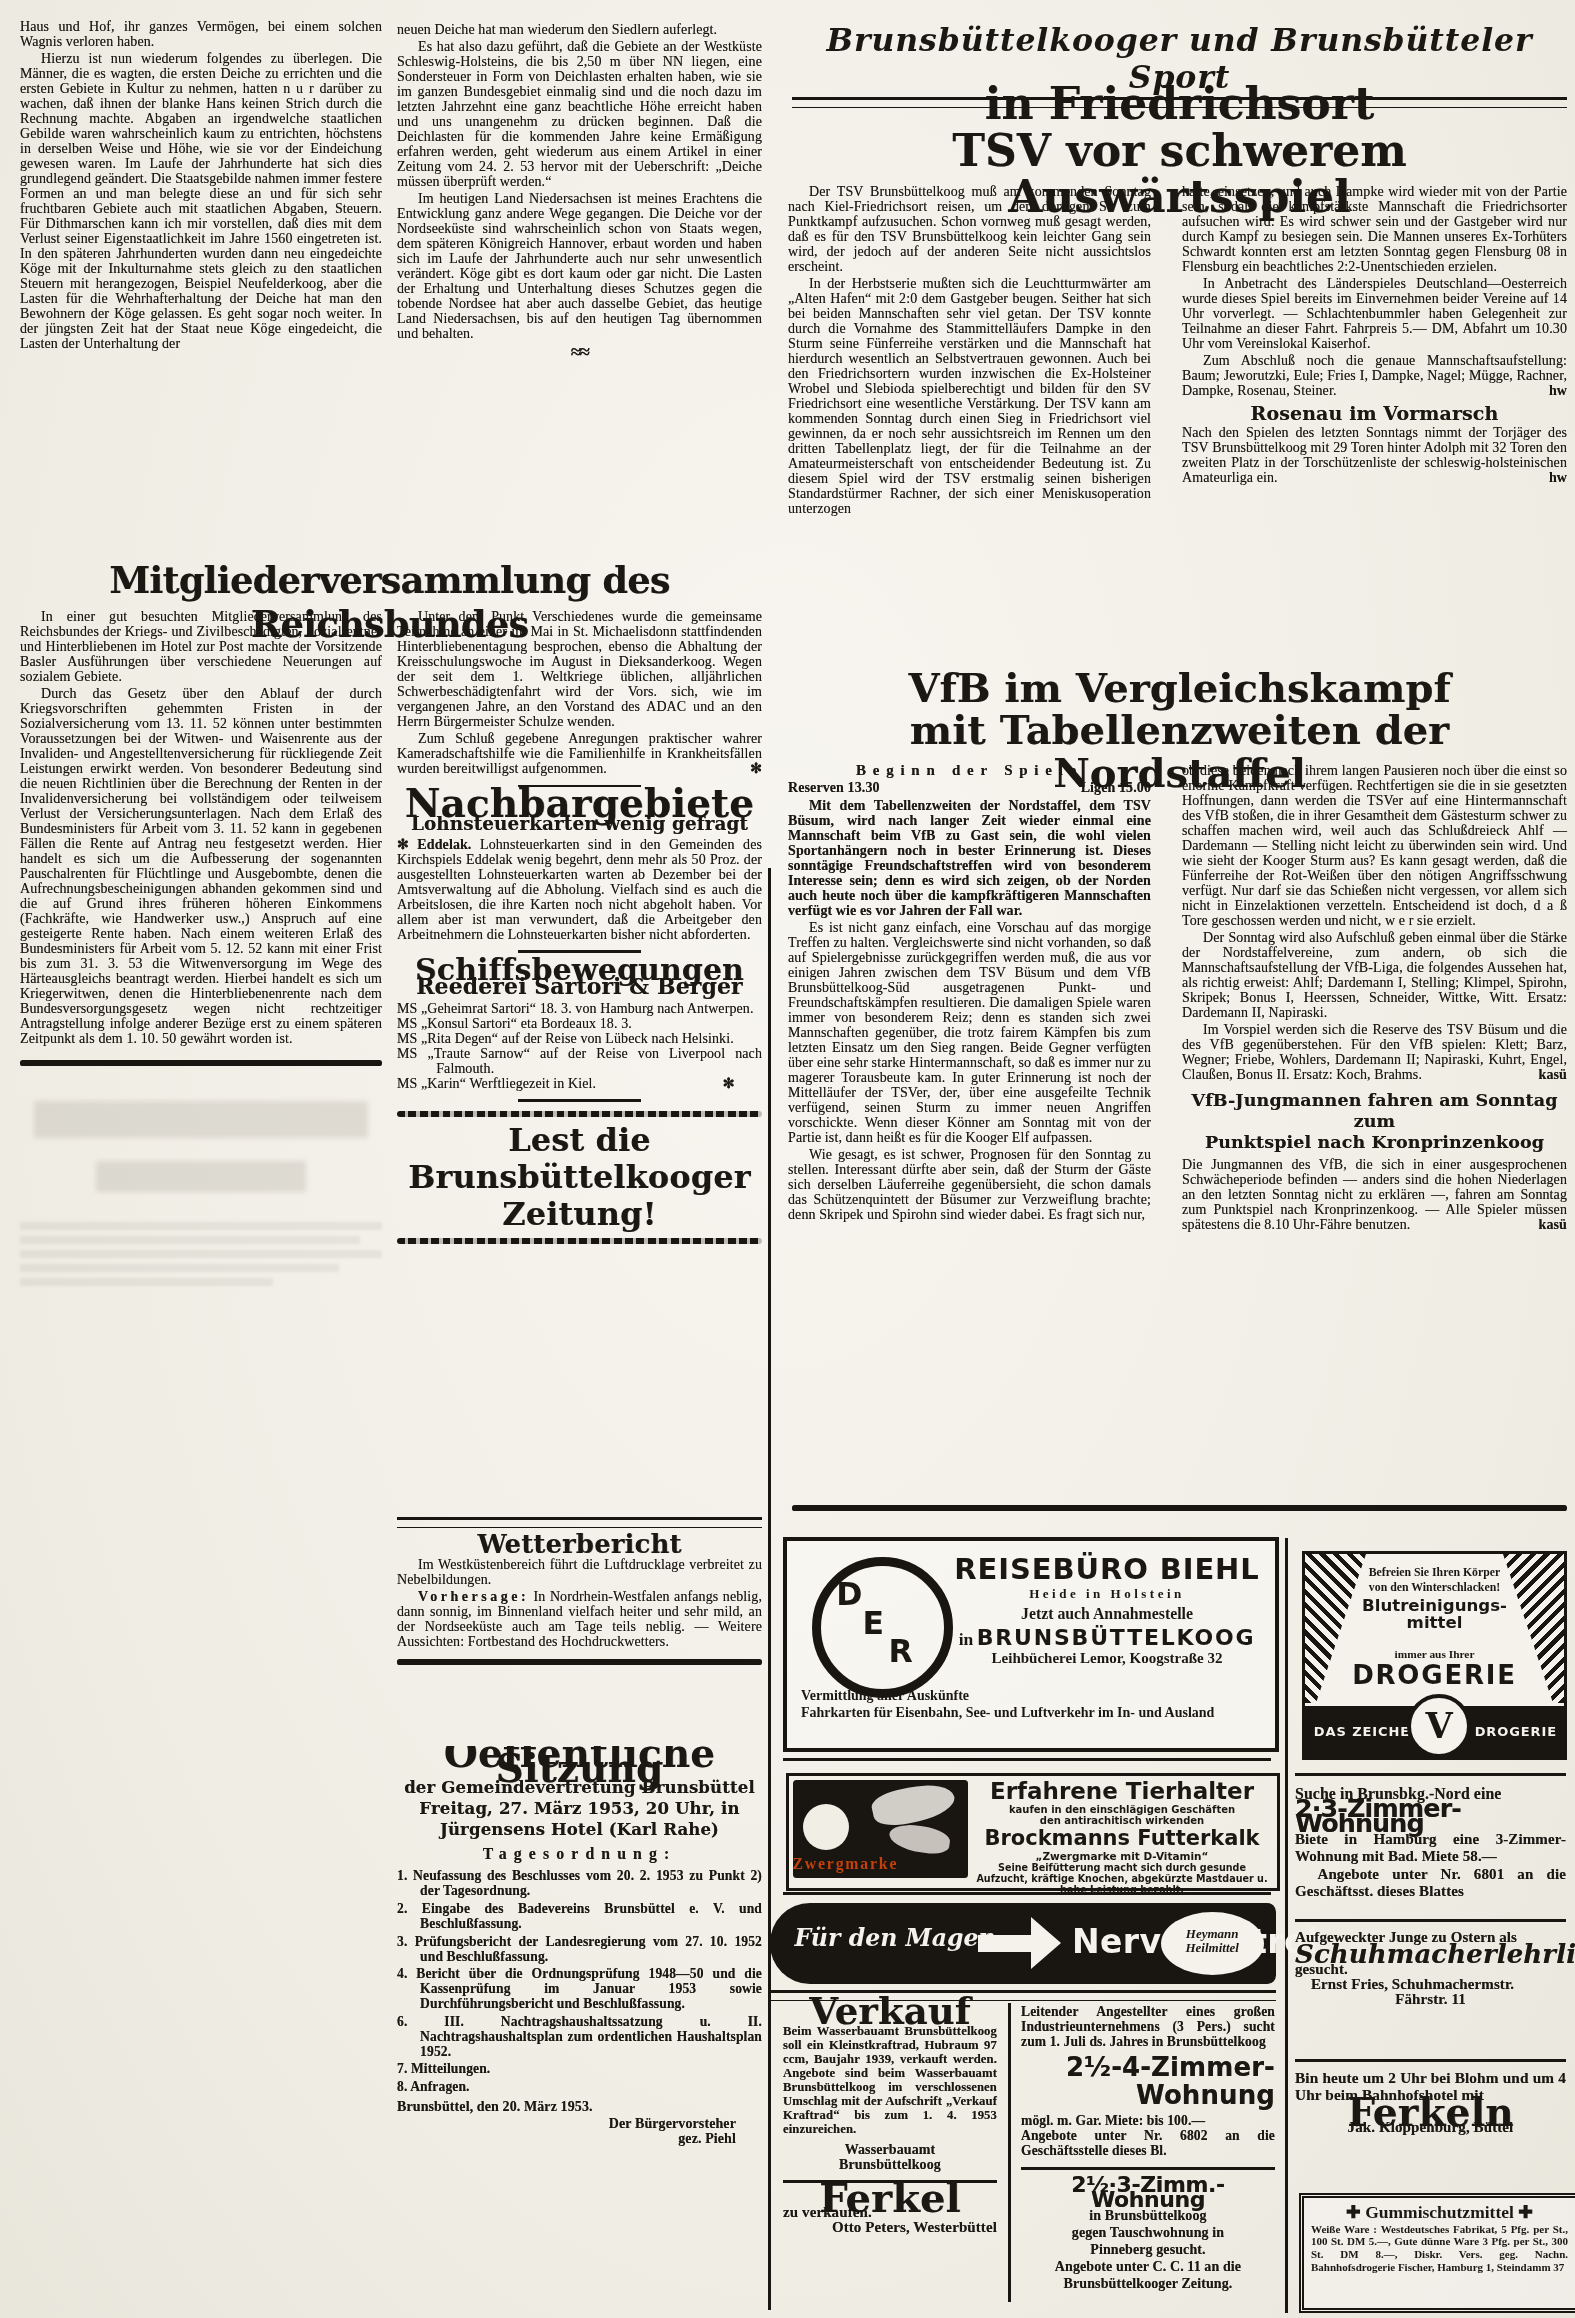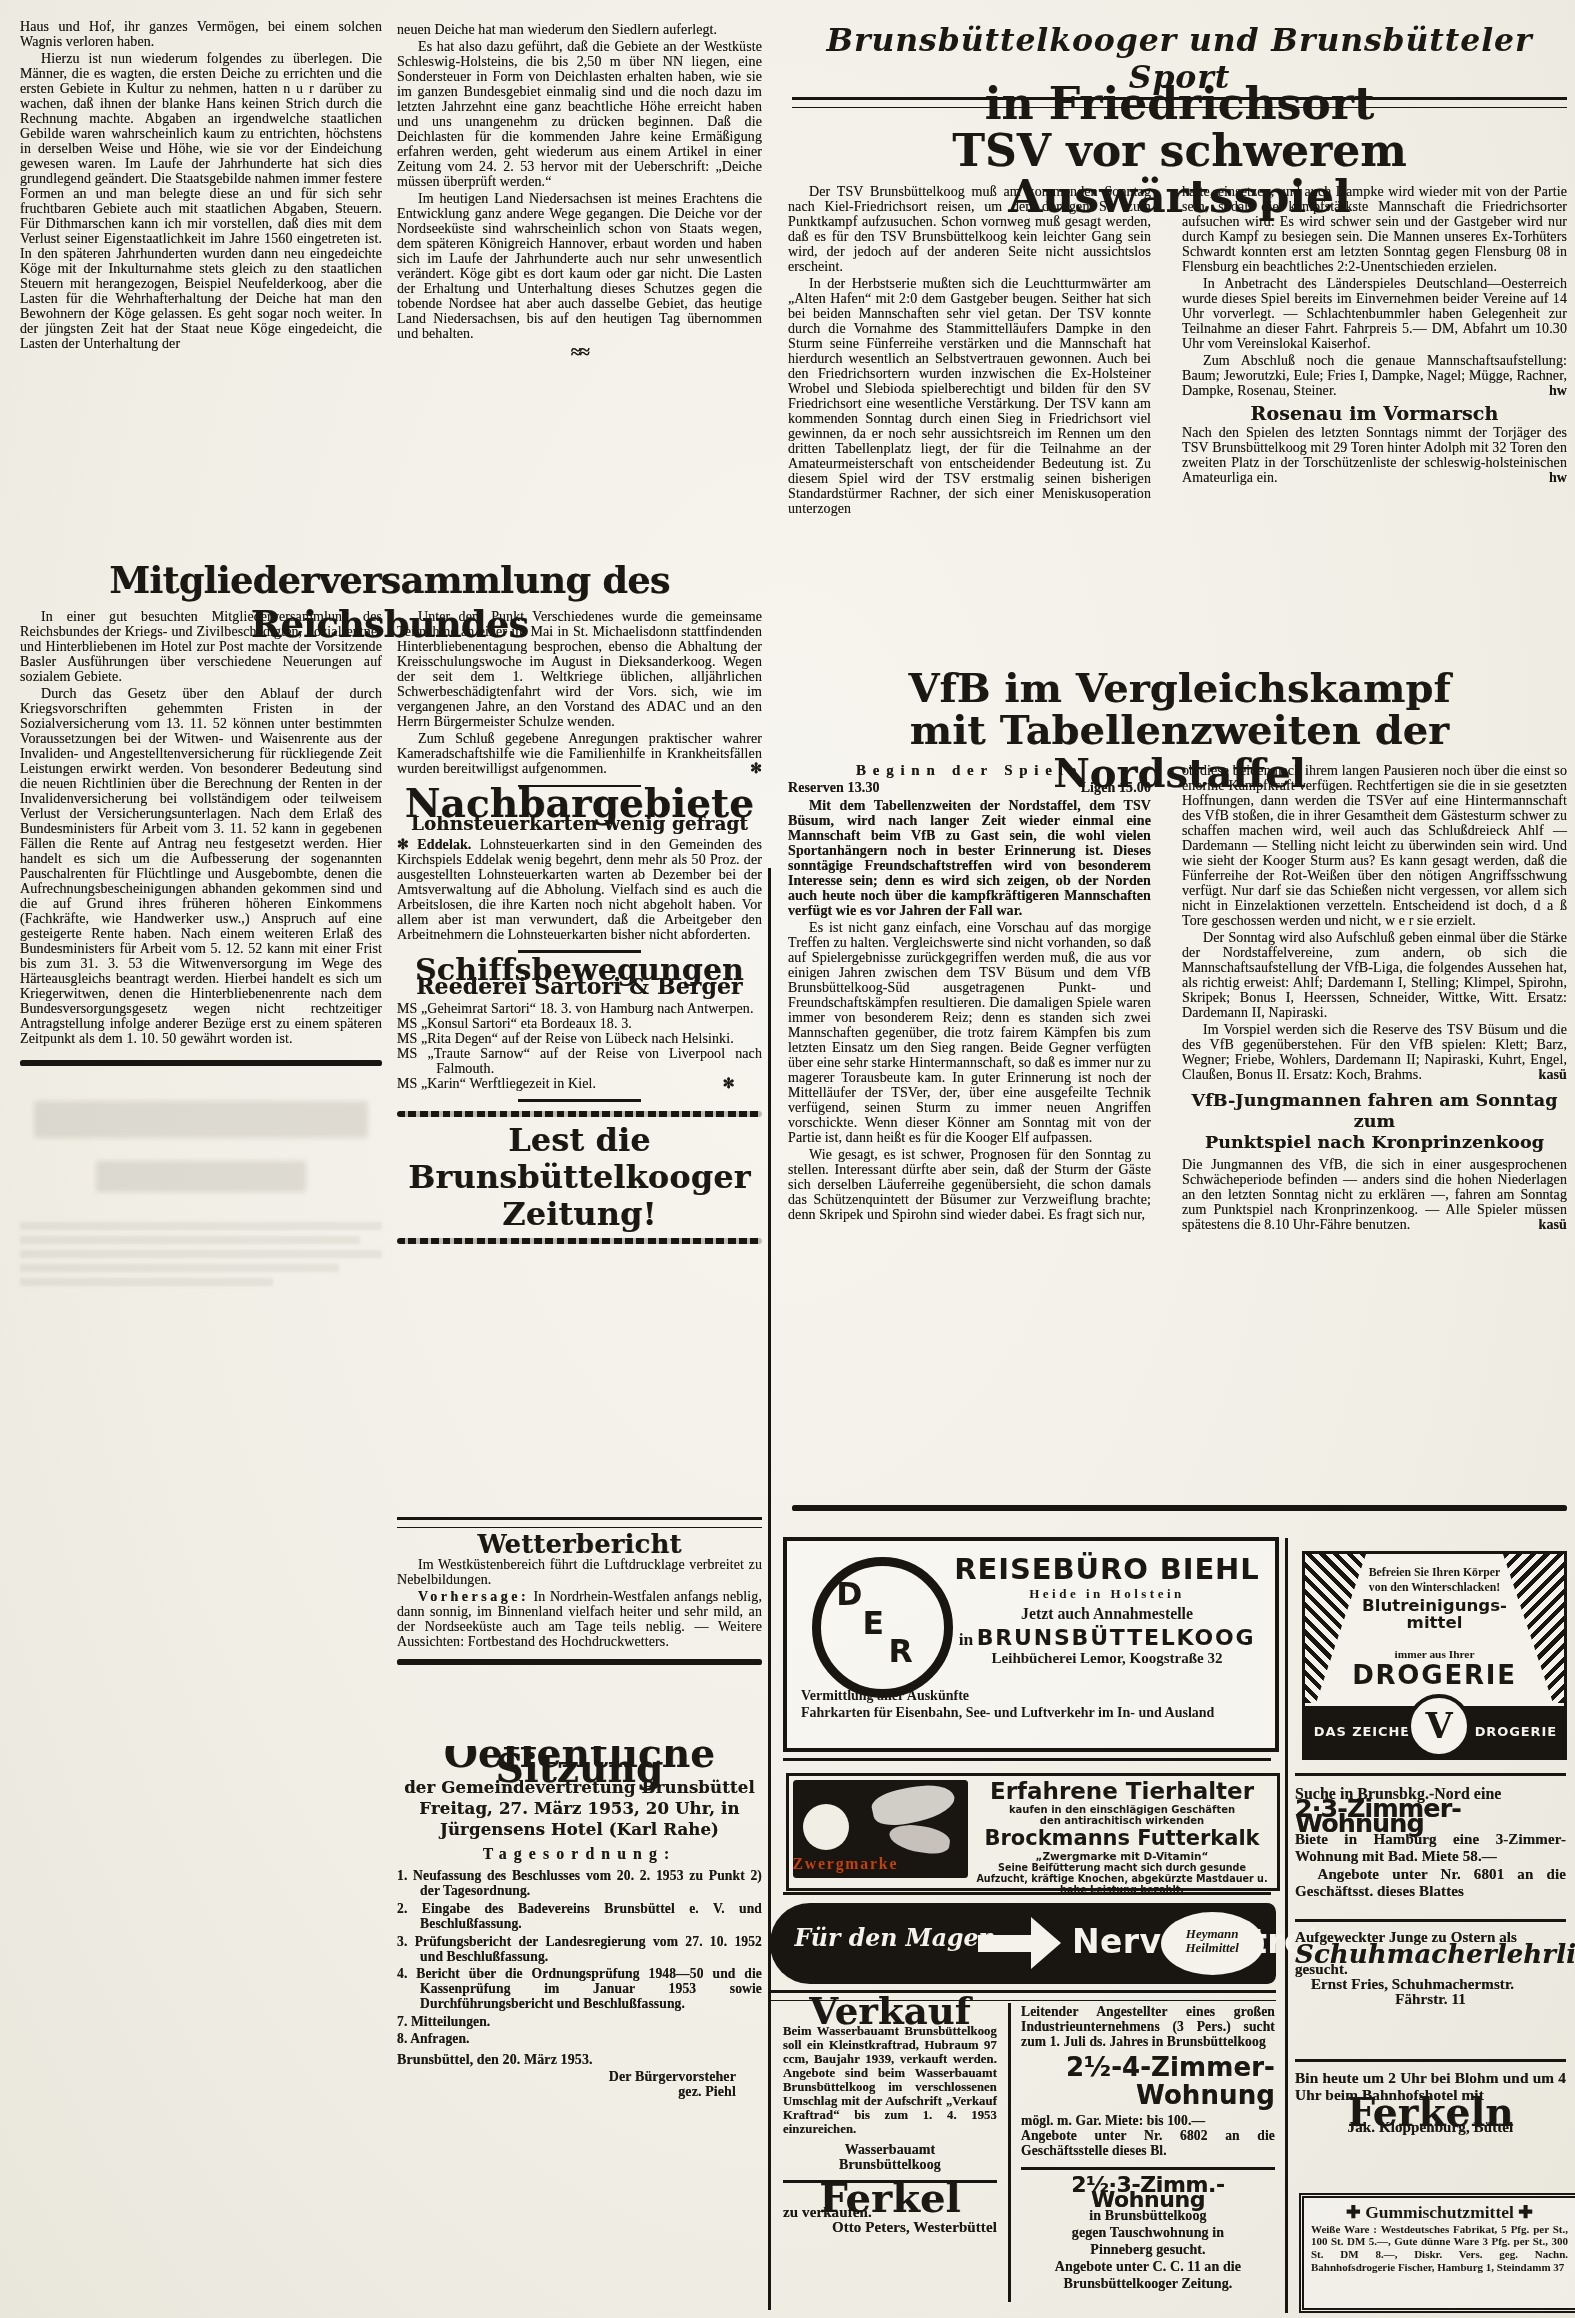--- a/index.html
+++ b/index.html
@@ -116,20 +116,21 @@
   <div class="abs bt" style="left:397px;top:1746px;width:365px;height:560px;overflow:hidden;">
     <div class="headline" style="font-size:39px;">Oeffentliche Sitzung</div>
     <div class="subhead" style="font-size:16.6px;margin-top:3.5px;">der Gemeindevertretung Brunsbüttel</div>
     <div class="subhead" style="font-size:16.6px;margin:3.5px 0 7px;line-height:1.25;">Freitag, 27. März 1953, 20 Uhr, in Jürgensens Hotel (Karl Rahe)</div>
     <div class="spaced" style="text-align:center;font-size:15.8px;margin-bottom:7px;">Tagesordnung:</div>
     <div class="agenda" style="font-size:13.6px;line-height:15px;">
       <p>1. Neufassung des Beschlusses vom 20. 2. 1953 zu Punkt 2) der Tagesordnung.</p>
       <p>2. Eingabe des Badevereins Brunsbüttel e. V. und Beschlußfassung.</p>
       <p>3. Prüfungsbericht der Landesregierung vom 27. 10. 1952 und Beschlußfassung.</p>
       <p>4. Bericht über die Ordnungsprüfung 1948—50 und die Kassenprüfung im Januar 1953 sowie Durchführungsbericht und Beschlußfassung.</p>
+      <p>6. III. Nachtragshaushaltssatzung u. II. Nachtragshaushaltsplan zum ordentlichen Haushaltsplan 1952.</p>
       <p>7. Mitteilungen.</p>
       <p>8. Anfragen.</p>
     </div>
     <p class="noind" style="font-weight:bold;margin-top:5.3px;">Brunsbüttel, den 20. März 1953.</p>
     <div style="text-align:right;font-weight:bold;padding-right:26px;">
       <div>Der Bürgervorsteher</div>
       <div>gez. Piehl</div>
     </div>
   </div>
 

